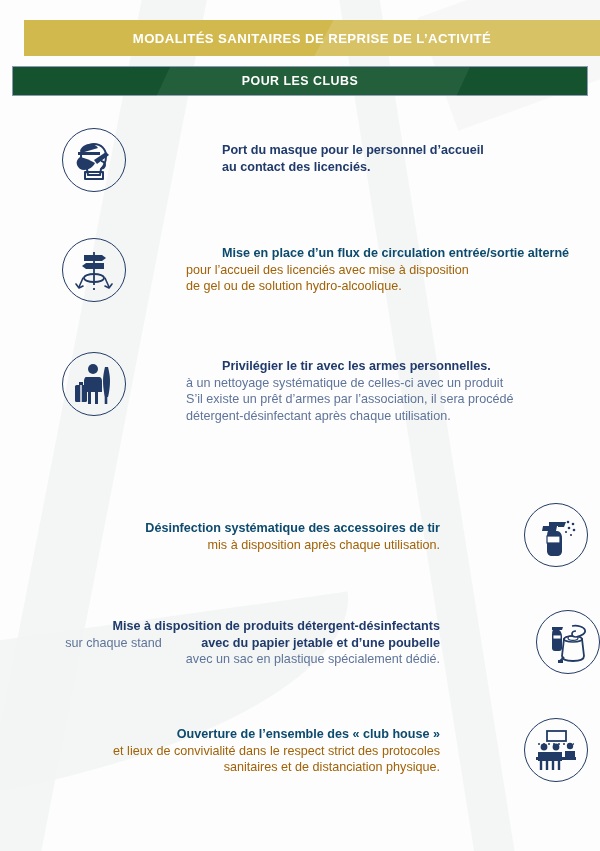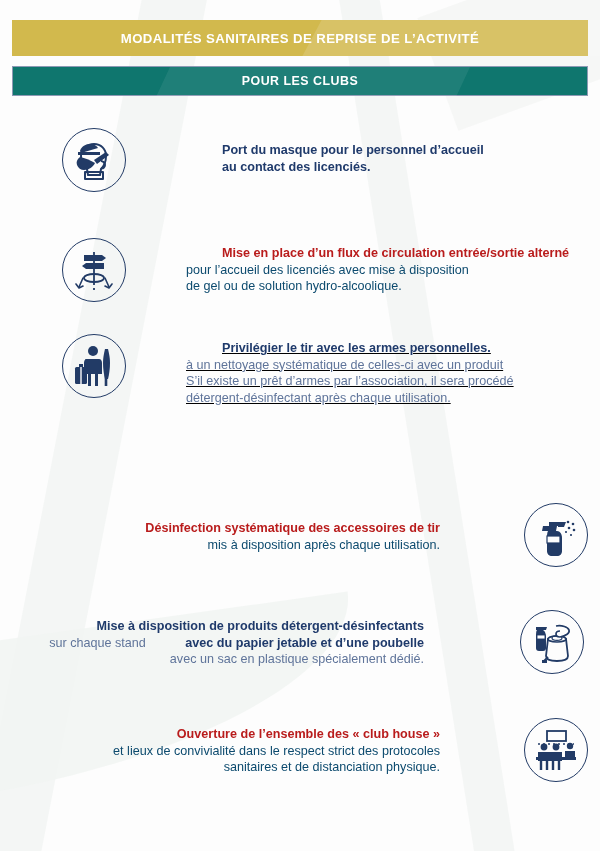--- a/index.html
+++ b/index.html
@@ -51,21 +51,21 @@
     width: 260px; height: 120px;
     background: #f4f6f4;
     transform: rotate(-20deg);
   }
 
   .content { position: relative; z-index: 2; }
 
   
   .bar-gold {
     position: absolute;
-    left: 12px; top: 20px;
+    left: 24px; top: 20px;
     width: 576px; height: 36px;
     background: #d2b94d;
     display: flex;
     align-items: center;
     justify-content: center;
   }
   .bar-gold .sheen {
     position: absolute;
     left: 300px; top: 0;
     width: 330px; height: 36px;
@@ -79,21 +79,21 @@
     font-size: 13.2px;
     font-weight: bold;
     letter-spacing: .4px;
     text-align: center;
   }
 
   .bar-navy {
     position: absolute;
     left: 12px; top: 66px;
     width: 576px; height: 30px;
-    background: #0f766e;
+    background: #14532d;
     border: 1px solid #8d99b4;
     box-sizing: border-box;
     display: flex;
     align-items: center;
     justify-content: center;
   }
   .bar-navy .sheen {
     position: absolute;
     left: 150px; top: 0;
     width: 300px; height: 30px;
@@ -131,23 +131,23 @@
     background: transparent;
   }
   .icon-badge svg { display: block; }
 
   .txt { line-height: 1.33; }
   .txt .ln { display: block; white-space: nowrap; }
   .txt.align-left { text-align: left; }
   .txt.align-right { text-align: right; }
 
   .t-navy { color: #1f3a6b; }
-  .t-gold { color: #b91c1c; }
+  .t-gold { color: #0c4a6e; }
   .t-navy-soft { color: #5f749a; }
-  .t-gold-soft { color: #0c4a6e; }
+  .t-gold-soft { color: #a16207; }
 
   .b { font-weight: bold; padding-left: 36px; }
   .r { font-weight: normal; }
   .fs13 { font-size: 12.6px; }
 </style>
 </head>
 <body>
 
 <div class="page">
 
@@ -204,21 +204,21 @@
           </g>
         </svg>
       </div>
       <div class="txt align-left fs13" style="margin-left:60px; margin-top:7px;">
         <span class="ln b t-gold">Mise en place d’un flux de circulation entrée/sortie alterné</span>
         <span class="ln r t-gold-soft">pour l’accueil des licenciés avec mise à disposition</span>
         <span class="ln r t-gold-soft">de gel ou de solution hydro-alcoolique.</span>
       </div>
     </div>
 
-    <div class="item left-icon" style="left:62px; top:334px;text-decoration:underline;">
+    <div class="item left-icon" style="left:62px; top:352px;">
       <div class="icon-badge">
         <svg width="52" height="52" viewBox="0 0 52 52">
           <circle cx="25" cy="11" r="5" fill="#223b66"></circle>
           <path d="M18 19h13c2 0 3 2 3 4v11h-4v12h-3V34h-4v12h-3V34h-4V23c0-2 1-4 2-4z" fill="#223b66"></path>
           <rect x="7" y="27" width="12" height="17" rx="1.5" fill="#223b66"></rect>
           <path d="M11 24h4v3h-4z" fill="#223b66"></path>
           <path d="M13 27v17" stroke="#fdfdfd" stroke-width="1.4"></path>
           <path d="M40 9c1 4 2 9 2 14 0 6-1 12-2 16h-3c-1-4-2-10-2-16 0-5 1-10 2-14z" fill="#223b66"></path>
           <path d="M38 35v11" stroke="#223b66" stroke-width="2.6"></path>
         </svg>
@@ -249,21 +249,21 @@
               <circle cx="43" cy="15" r="1.3"></circle>
             <circle cx="39" cy="19" r="1.3"></circle>
               <circle cx="44" cy="21" r="1.3"></circle>
             <circle cx="36" cy="23" r="1.1"></circle>
               <circle cx="41" cy="26" r="1.1"></circle>
           </g>
         </svg>
       </div>
     </div>
 
-    <div class="item right-icon" style="left:44px; top:610px;gap:36px;">
+    <div class="item right-icon" style="left:60px; top:610px;gap:36px;">
       <div class="txt align-right fs13" style="width:380px; margin-top:8px; margin-right:60px;">
         <span class="ln b t-navy">Mise à disposition de produits détergent-désinfectants</span>
         <span class="ln"><span class="r t-navy-soft">sur chaque stand </span><span class="b t-navy">avec du papier jetable et d’une poubelle</span></span>
         <span class="ln r t-navy-soft">avec un sac en plastique spécialement dédié.</span>
       </div>
       <div class="icon-badge">
         <svg width="52" height="52" viewBox="0 0 52 52">
           <path d="M10 11h6v3h-6z" fill="#223b66"></path>
           <path d="M16 11h5l-1 3h-4z" fill="#223b66"></path>
           <path d="M11 14h6c2 1 3 4 3 7v11c0 2-1 3-3 3h-4c-2 0-3-1-3-3V21c0-3 0-6 1-7z" fill="#223b66"></path>

